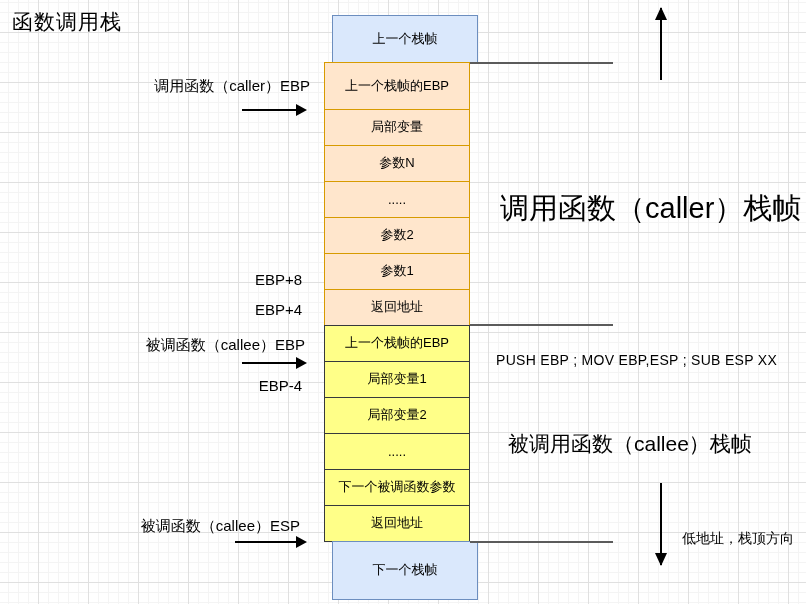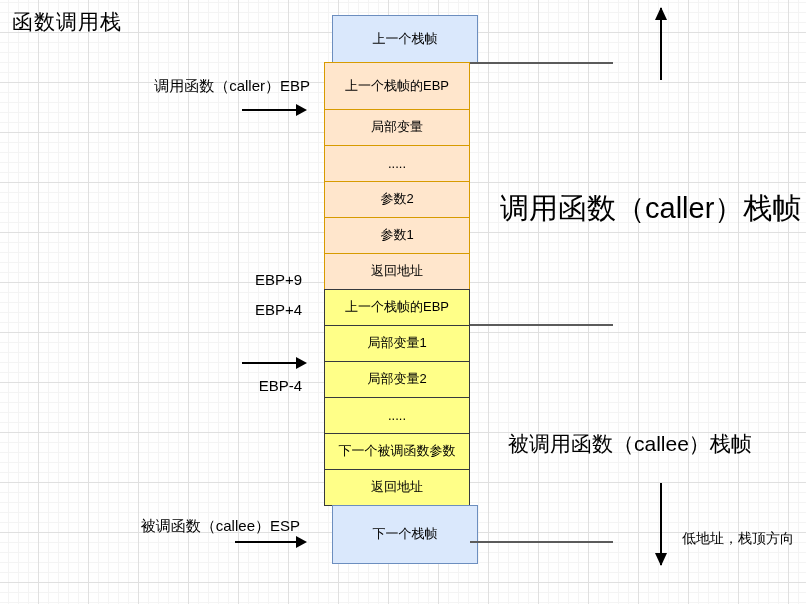--- a/index.html
+++ b/index.html
@@ -88,47 +88,50 @@
 <body>
 
 <div class="canvas">
 
   <div class="lbl title">函数调用栈</div>
 
   <div class="stack">
     <div class="cell blue cell-first">上一个栈帧</div>
     <div class="cell orange cell-tall">上一个栈帧的EBP</div>
     <div class="cell orange">局部变量</div>
+    <div class="cell orange">参数N</div>
     <div class="cell orange">.....</div>
     <div class="cell orange">参数2</div>
     <div class="cell orange">参数1</div>
     <div class="cell orange">返回地址</div>
     <div class="cell yellow">上一个栈帧的EBP</div>
     <div class="cell yellow">局部变量1</div>
     <div class="cell yellow">局部变量2</div>
     <div class="cell yellow">.....</div>
     <div class="cell yellow">下一个被调函数参数</div>
     <div class="cell yellow">返回地址</div>
     <div class="cell blue cell-last">下一个栈帧</div>
   </div>
 
   <div class="lbl caller-ebp">调用函数（caller）EBP</div>
-  <div class="lbl ebp-p8">EBP+9</div>
+  <div class="lbl ebp-p8">EBP+8</div>
   <div class="lbl ebp-p4">EBP+4</div>
+  <div class="lbl callee-ebp">被调函数（callee）EBP</div>
   <div class="lbl ebp-m4">EBP-4</div>
   <div class="lbl callee-esp">被调函数（callee）ESP</div>
 
   <div class="harrow ha1"></div>
   <div class="harrow ha2"></div>
   <div class="harrow ha3"></div>
 
   <div class="boundary b1"></div>
   <div class="boundary b2"></div>
   <div class="boundary b3"></div>
 
   <div class="lbl caller-frame">调用函数（caller）栈帧</div>
+  <div class="lbl asm-note">PUSH EBP ; MOV EBP,ESP ; SUB ESP XX</div>
   <div class="lbl callee-frame">被调用函数（callee）栈帧</div>
   <div class="lbl low-addr">低地址，栈顶方向</div>
 
   <div class="varrow varrow-up va-up"></div>
   <div class="varrow varrow-down va-down"></div>
 
 </div>
 
 </body></html>

